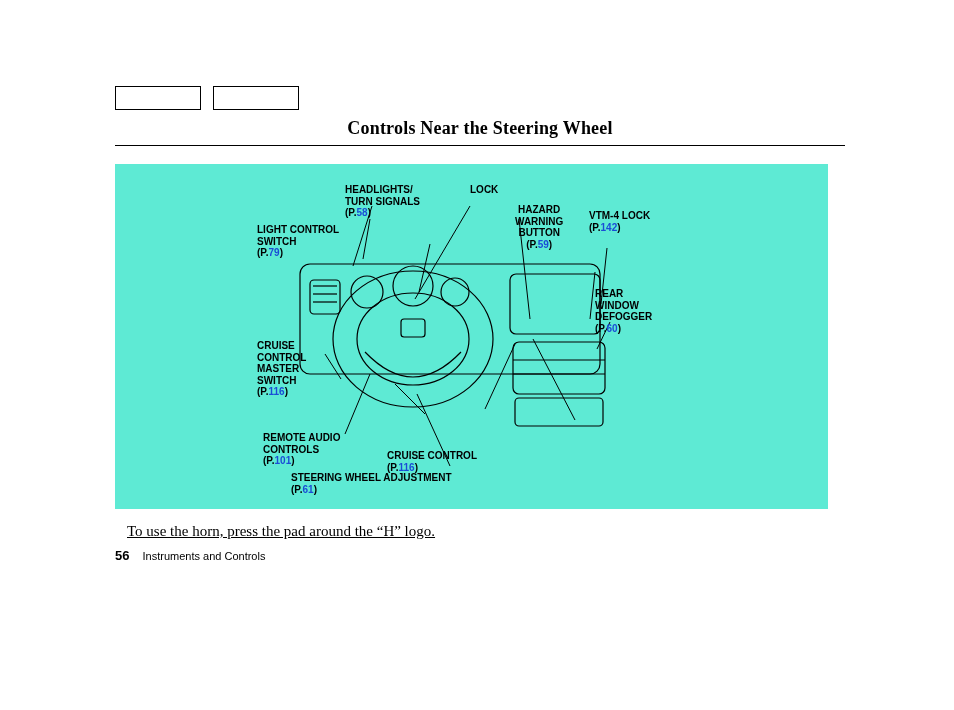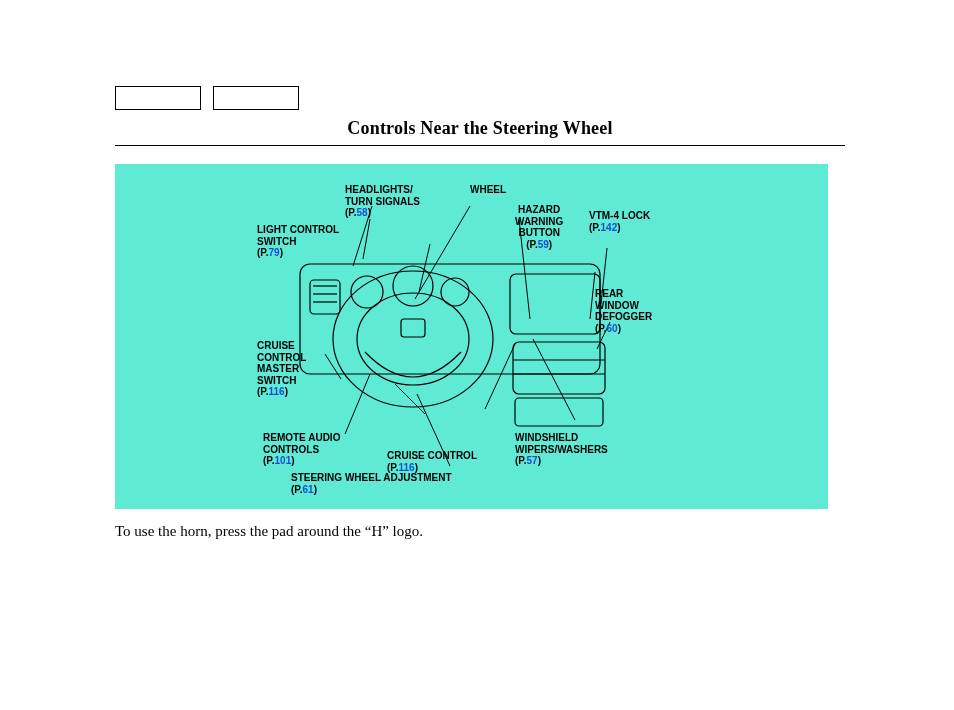--- a/index.html
+++ b/index.html
@@ -56,20 +56,22 @@
   .lbl .pg {
     display: block;
     font-weight: 700;
   }
   .lbl .pg .p { color: #000; }
   .lbl .pg .n { color: #1a4dd6; }
   .caption {
     font-family: Georgia, "Times New Roman", serif;
     font-size: 15px;
     margin-top: 14px;
+    margin-left: 12px;
+    text-decoration: underline;
   }
   .footer {
     margin-top: 8px;
     font-family: Arial, Helvetica, sans-serif;
     font-size: 11px;
   }
   .footer .pn {
     font-weight: 700;
     font-size: 13px;
     margin-right: 10px;
@@ -132,21 +134,21 @@
         <line x1="198" y1="138" x2="222" y2="138"></line>
       </g>
     </svg>
 
     <div class="lbl" style="left:230px; top:20px;">
       <span>HEADLIGHTS/<br>TURN SIGNALS</span>
       <span class="pg">(<span class="p">P.</span><span class="n">58</span>)</span>
     </div>
 
     <div class="lbl" style="left:355px; top:20px;">
-      <span>WHEEL</span>
+      <span>LOCK</span>
     </div>
 
     <div class="lbl" style="left:400px; top:40px;text-align:center;">
       <span>HAZARD<br>WARNING<br>BUTTON</span>
       <span class="pg">(<span class="p">P.</span><span class="n">59</span>)</span>
     </div>
 
     <div class="lbl" style="left:474px; top:46px;">
       <span>VTM-4 LOCK</span>
       <span class="pg">(<span class="p">P.</span><span class="n">142</span>)</span>
@@ -170,27 +172,27 @@
     <div class="lbl" style="left:148px; top:268px;">
       <span>REMOTE AUDIO<br>CONTROLS</span>
       <span class="pg">(<span class="p">P.</span><span class="n">101</span>)</span>
     </div>
 
     <div class="lbl" style="left:272px; top:254px;margin-top:32px;">
       <span>CRUISE CONTROL</span>
       <span class="pg">(<span class="p">P.</span><span class="n">116</span>)</span>
     </div>
 
-    <div class="lbl" style="left:400px; top:268px;">
-      <span>WINDSHIELD<br>WIPERS/WASHERS</span>
-      <span class="pg">(<span class="p">P.</span><span class="n">57</span>)</span>
-    </div>
 
     <div class="lbl" style="left:176px; top:308px;">
       <span>STEERING WHEEL ADJUSTMENT</span>
       <span class="pg">(<span class="p">P.</span><span class="n">61</span>)</span>
     </div>
 
   </div>
 
   <div class="caption">To use the horn, press the pad around the “H” logo.</div>
 
+  <div class="footer">
+    <span class="pn">56</span>
+    <span>Instruments and Controls</span>
+  </div>
 </div>
 
 </body></html>

